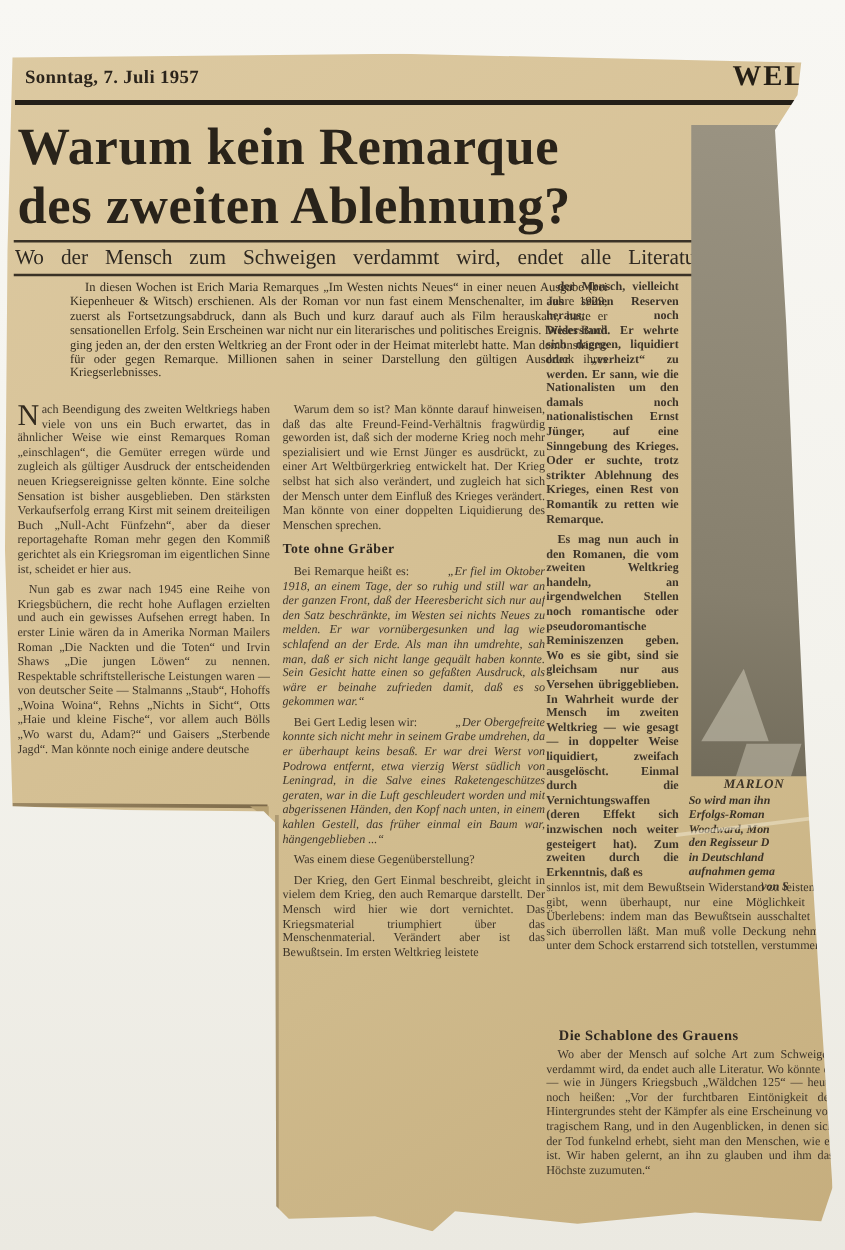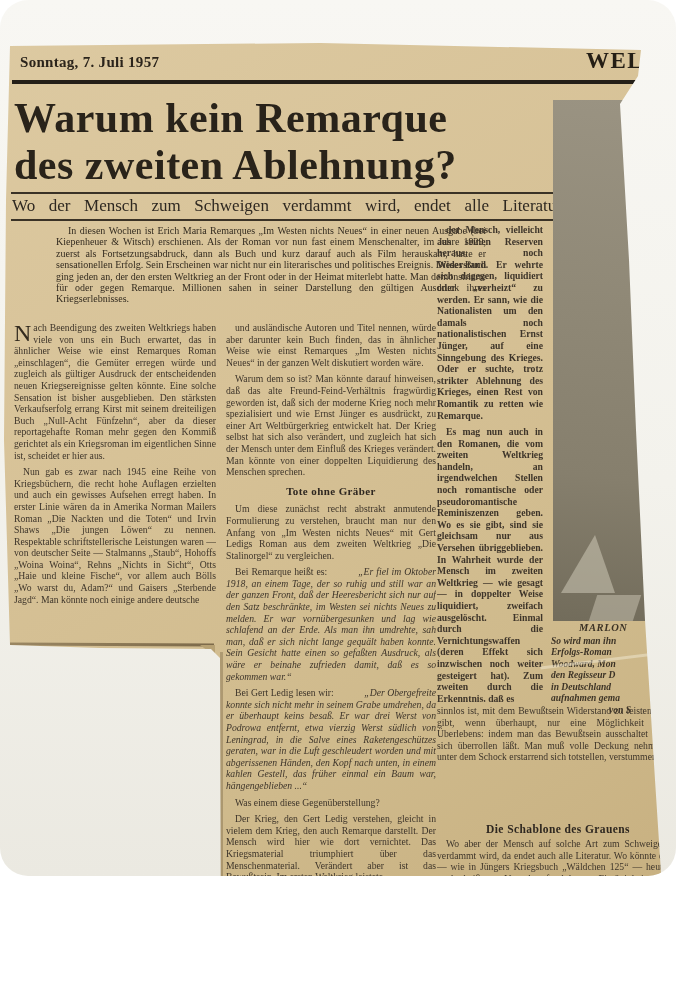--- a/index.html
+++ b/index.html
@@ -1,20 +1,19 @@
 <!DOCTYPE html>
 <html lang="de"><head>
 <meta charset="utf-8">
 <style>
   html,body{margin:0;padding:0;}
   .page{
-    position:relative; width:676px; height:876px; overflow:hidden;
+    position:relative; width:676px; height:1000px; overflow:hidden;
     background:linear-gradient(180deg,#f8f7f3 0%,#f3f2ec 55%,#ebe9e1 100%);
     font-family:"Liberation Serif","DejaVu Serif",serif;
-    border-radius:28px;
   }
   .paper{
     position:absolute; left:0; top:0; width:676px; height:1000px;
     background:linear-gradient(150deg,#ddcaa2 0%,#d7c297 38%,#cfba8c 68%,#c5ad7d 100%);
     clip-path:polygon(10px 46px,320px 43px,641px 50px,638px 76px,620px 104px,
       629px 260px,636px 430px,645px 620px,655px 780px,666px 950px,657px 977px,
       556px 970px,462px 979px,364px 969px,346px 985px,300px 973px,231px 975px,
       221px 965px,220px 658px,211px 649px,100px 648px,10px 645px,4px 440px,6px 200px);
     filter:drop-shadow(1px 2px 3px rgba(80,65,40,.38));
   }
@@ -32,21 +31,21 @@
   .col{position:absolute;color:#3e352a;font-size:9.7px;line-height:11.6px;text-align:justify;overflow:hidden;}
   .col p{margin:0 0 5px;text-indent:9px;}
   .col p.noind{text-indent:0;}
   .col1{left:14px;top:322px;width:202px;height:324px;}
   .col2{left:226px;top:322px;width:210px;height:653px;}
   .col3{left:437px;top:224px;width:106px;height:478px;font-weight:bold;}
   .col3w{left:437px;top:705px;width:230px;height:90px;}
   .col3b{left:437px;top:838px;width:230px;height:137px;}
   .dropcap{float:left;font-size:24px;line-height:20px;padding:1px 2px 0 0;color:#332b1f;}
   .q{font-style:italic;margin-left:28px;}
-  .subhead{font-weight:bold;text-align:center;font-size:11px;letter-spacing:.4px;color:#2e2720;margin:8px 0 6px;text-indent:0;}
+  .subhead{font-weight:bold;font-size:11px;letter-spacing:.4px;color:#2e2720;margin:8px 0 6px;text-indent:0;}
   .sh2{position:absolute;left:447px;top:815px;width:222px;font-size:11.5px;}
   .photo{position:absolute;left:553px;top:100px;width:95px;height:521px;
     background:linear-gradient(185deg,#9a9382 0%,#8f8876 40%,#867f6d 72%,#726c5b 100%);}
   .ph-hi1{position:absolute;left:8px;bottom:28px;width:0;height:0;
     border-left:34px solid transparent;border-right:20px solid transparent;border-bottom:58px solid rgba(206,200,182,.55);}
   .ph-hi2{position:absolute;left:40px;bottom:0;width:44px;height:26px;background:rgba(215,209,190,.45);transform:skewX(-18deg);}
   .caption{position:absolute;left:551px;top:622px;width:130px;font-size:9.5px;line-height:11.5px;
     font-style:italic;font-weight:bold;color:#3c3326;white-space:nowrap;}
   .cap-title{text-indent:28px;font-size:10.5px;letter-spacing:.6px;margin-bottom:2px;}
   .cap-right{margin-left:58px;}
@@ -94,28 +93,26 @@
       <div class="cap-line">aufnahmen gema</div>
       <div class="cap-line cap-right">von S</div>
     </div>
 
     <div class="col col1">
       <p class="noind"><span class="dropcap">N</span><span>ach Beendigung des zweiten Weltkriegs haben viele von uns ein Buch erwartet, das in ähnlicher Weise wie einst Remarques Roman „einschlagen“, die Gemüter erregen würde und zugleich als gültiger Ausdruck der entscheidenden neuen Kriegsereignisse gelten könnte. Eine solche Sensation ist bisher ausgeblieben. Den stärksten Verkaufserfolg errang Kirst mit seinem dreiteiligen Buch „Null-Acht Fünfzehn“, aber da dieser reportagehafte Roman mehr gegen den Kommiß gerichtet als ein Kriegsroman im eigentlichen Sinne ist, scheidet er hier aus.</span></p>
       <p>Nun gab es zwar nach 1945 eine Reihe von Kriegsbüchern, die recht hohe Auflagen erzielten und auch ein gewisses Aufsehen erregt haben. In erster Linie wären da in Amerika Norman Mailers Roman „Die Nackten und die Toten“ und Irvin Shaws „Die jungen Löwen“ zu nennen. Respektable schriftstellerische Leistungen waren — von deutscher Seite — Stalmanns „Staub“, Hohoffs „Woina Woina“, Rehns „Nichts in Sicht“, Otts „Haie und kleine Fische“, vor allem auch Bölls „Wo warst du, Adam?“ und Gaisers „Sterbende Jagd“. Man könnte noch einige andere deutsche</p>
     </div>
 
     <div class="col col2">
-      <p>und ausländische Autoren und Titel nennen, würde aber darunter kein Buch finden, das in ähnlicher Weise wie einst Remarques „Im Westen nichts Neues“ in der ganzen Welt diskutiert worden wäre.</p>
       <p>Warum dem so ist? Man könnte darauf hinweisen, daß das alte Freund-Feind-Verhältnis fragwürdig geworden ist, daß sich der moderne Krieg noch mehr spezialisiert und wie Ernst Jünger es ausdrückt, zu einer Art Weltbürgerkrieg entwickelt hat. Der Krieg selbst hat sich also verändert, und zugleich hat sich der Mensch unter dem Einfluß des Krieges verändert. Man könnte von einer doppelten Liquidierung des Menschen sprechen.</p>
       <div class="subhead">Tote ohne Gräber</div>
-      <p>Um diese zunächst recht abstrakt anmutende Formulierung zu verstehen, braucht man nur den Anfang von „Im Westen nichts Neues“ mit Gert Ledigs Roman aus dem zweiten Weltkrieg „Die Stalinorgel“ zu vergleichen.</p>
       <p><span>Bei Remarque heißt es: </span><span class="q">„Er fiel im Oktober 1918, an einem Tage, der so ruhig und still war an der ganzen Front, daß der Heeresbericht sich nur auf den Satz beschränkte, im Westen sei nichts Neues zu melden. Er war vornübergesunken und lag wie schlafend an der Erde. Als man ihn umdrehte, sah man, daß er sich nicht lange gequält haben konnte. Sein Gesicht hatte einen so gefaßten Ausdruck, als wäre er beinahe zufrieden damit, daß es so gekommen war.“</span></p>
       <p><span>Bei Gert Ledig lesen wir: </span><span class="q">„Der Obergefreite konnte sich nicht mehr in seinem Grabe umdrehen, da er überhaupt keins besaß. Er war drei Werst von Podrowa entfernt, etwa vierzig Werst südlich von Leningrad, in die Salve eines Raketengeschützes geraten, war in die Luft geschleudert worden und mit abgerissenen Händen, den Kopf nach unten, in einem kahlen Gestell, das früher einmal ein Baum war, hängengeblieben ...“</span></p>
       <p>Was einem diese Gegenüberstellung?</p>
-      <p>Der Krieg, den Gert Ledig verstehen, gleicht in vielem dem Krieg, den auch Remarque darstellt. Der Mensch wird hier wie dort vernichtet. Das Kriegsmaterial triumphiert über das Menschenmaterial. Verändert aber ist das Bewußtsein. Im ersten Weltkrieg leistete</p>
+      <p>Der Krieg, den Gert Einmal beschreibt, gleicht in vielem dem Krieg, den auch Remarque darstellt. Der Mensch wird hier wie dort vernichtet. Das Kriegsmaterial triumphiert über das Menschenmaterial. Verändert aber ist das Bewußtsein. Im ersten Weltkrieg leistete</p>
     </div>
 
     <div class="col col3">
       <p>der Mensch, vielleicht aus seinen Reserven heraus, noch Widerstand. Er wehrte sich dagegen, liquidiert oder „verheizt“ zu werden. Er sann, wie die Nationalisten um den damals noch nationalistischen Ernst Jünger, auf eine Sinngebung des Krieges. Oder er suchte, trotz strikter Ablehnung des Krieges, einen Rest von Romantik zu retten wie Remarque.</p>
       <p>Es mag nun auch in den Romanen, die vom zweiten Weltkrieg handeln, an irgendwelchen Stellen noch romantische oder pseudoromantische Reminiszenzen geben. Wo es sie gibt, sind sie gleichsam nur aus Versehen übriggeblieben. In Wahrheit wurde der Mensch im zweiten Weltkrieg — wie gesagt — in doppelter Weise liquidiert, zweifach ausgelöscht. Einmal durch die Vernichtungswaffen (deren Effekt sich inzwischen noch weiter gesteigert hat). Zum zweiten durch die Erkenntnis, daß es</p>
     </div>
 
     <div class="col col3w">
       <p class="noind">sinnlos ist, mit dem Bewußtsein Widerstand zu leisten. Es gibt, wenn überhaupt, nur eine Möglichkeit des Überlebens: indem man das Bewußtsein ausschaltet und sich überrollen läßt. Man muß volle Deckung nehmen, unter dem Schock erstarrend sich totstellen, verstummen.</p>
     </div>

